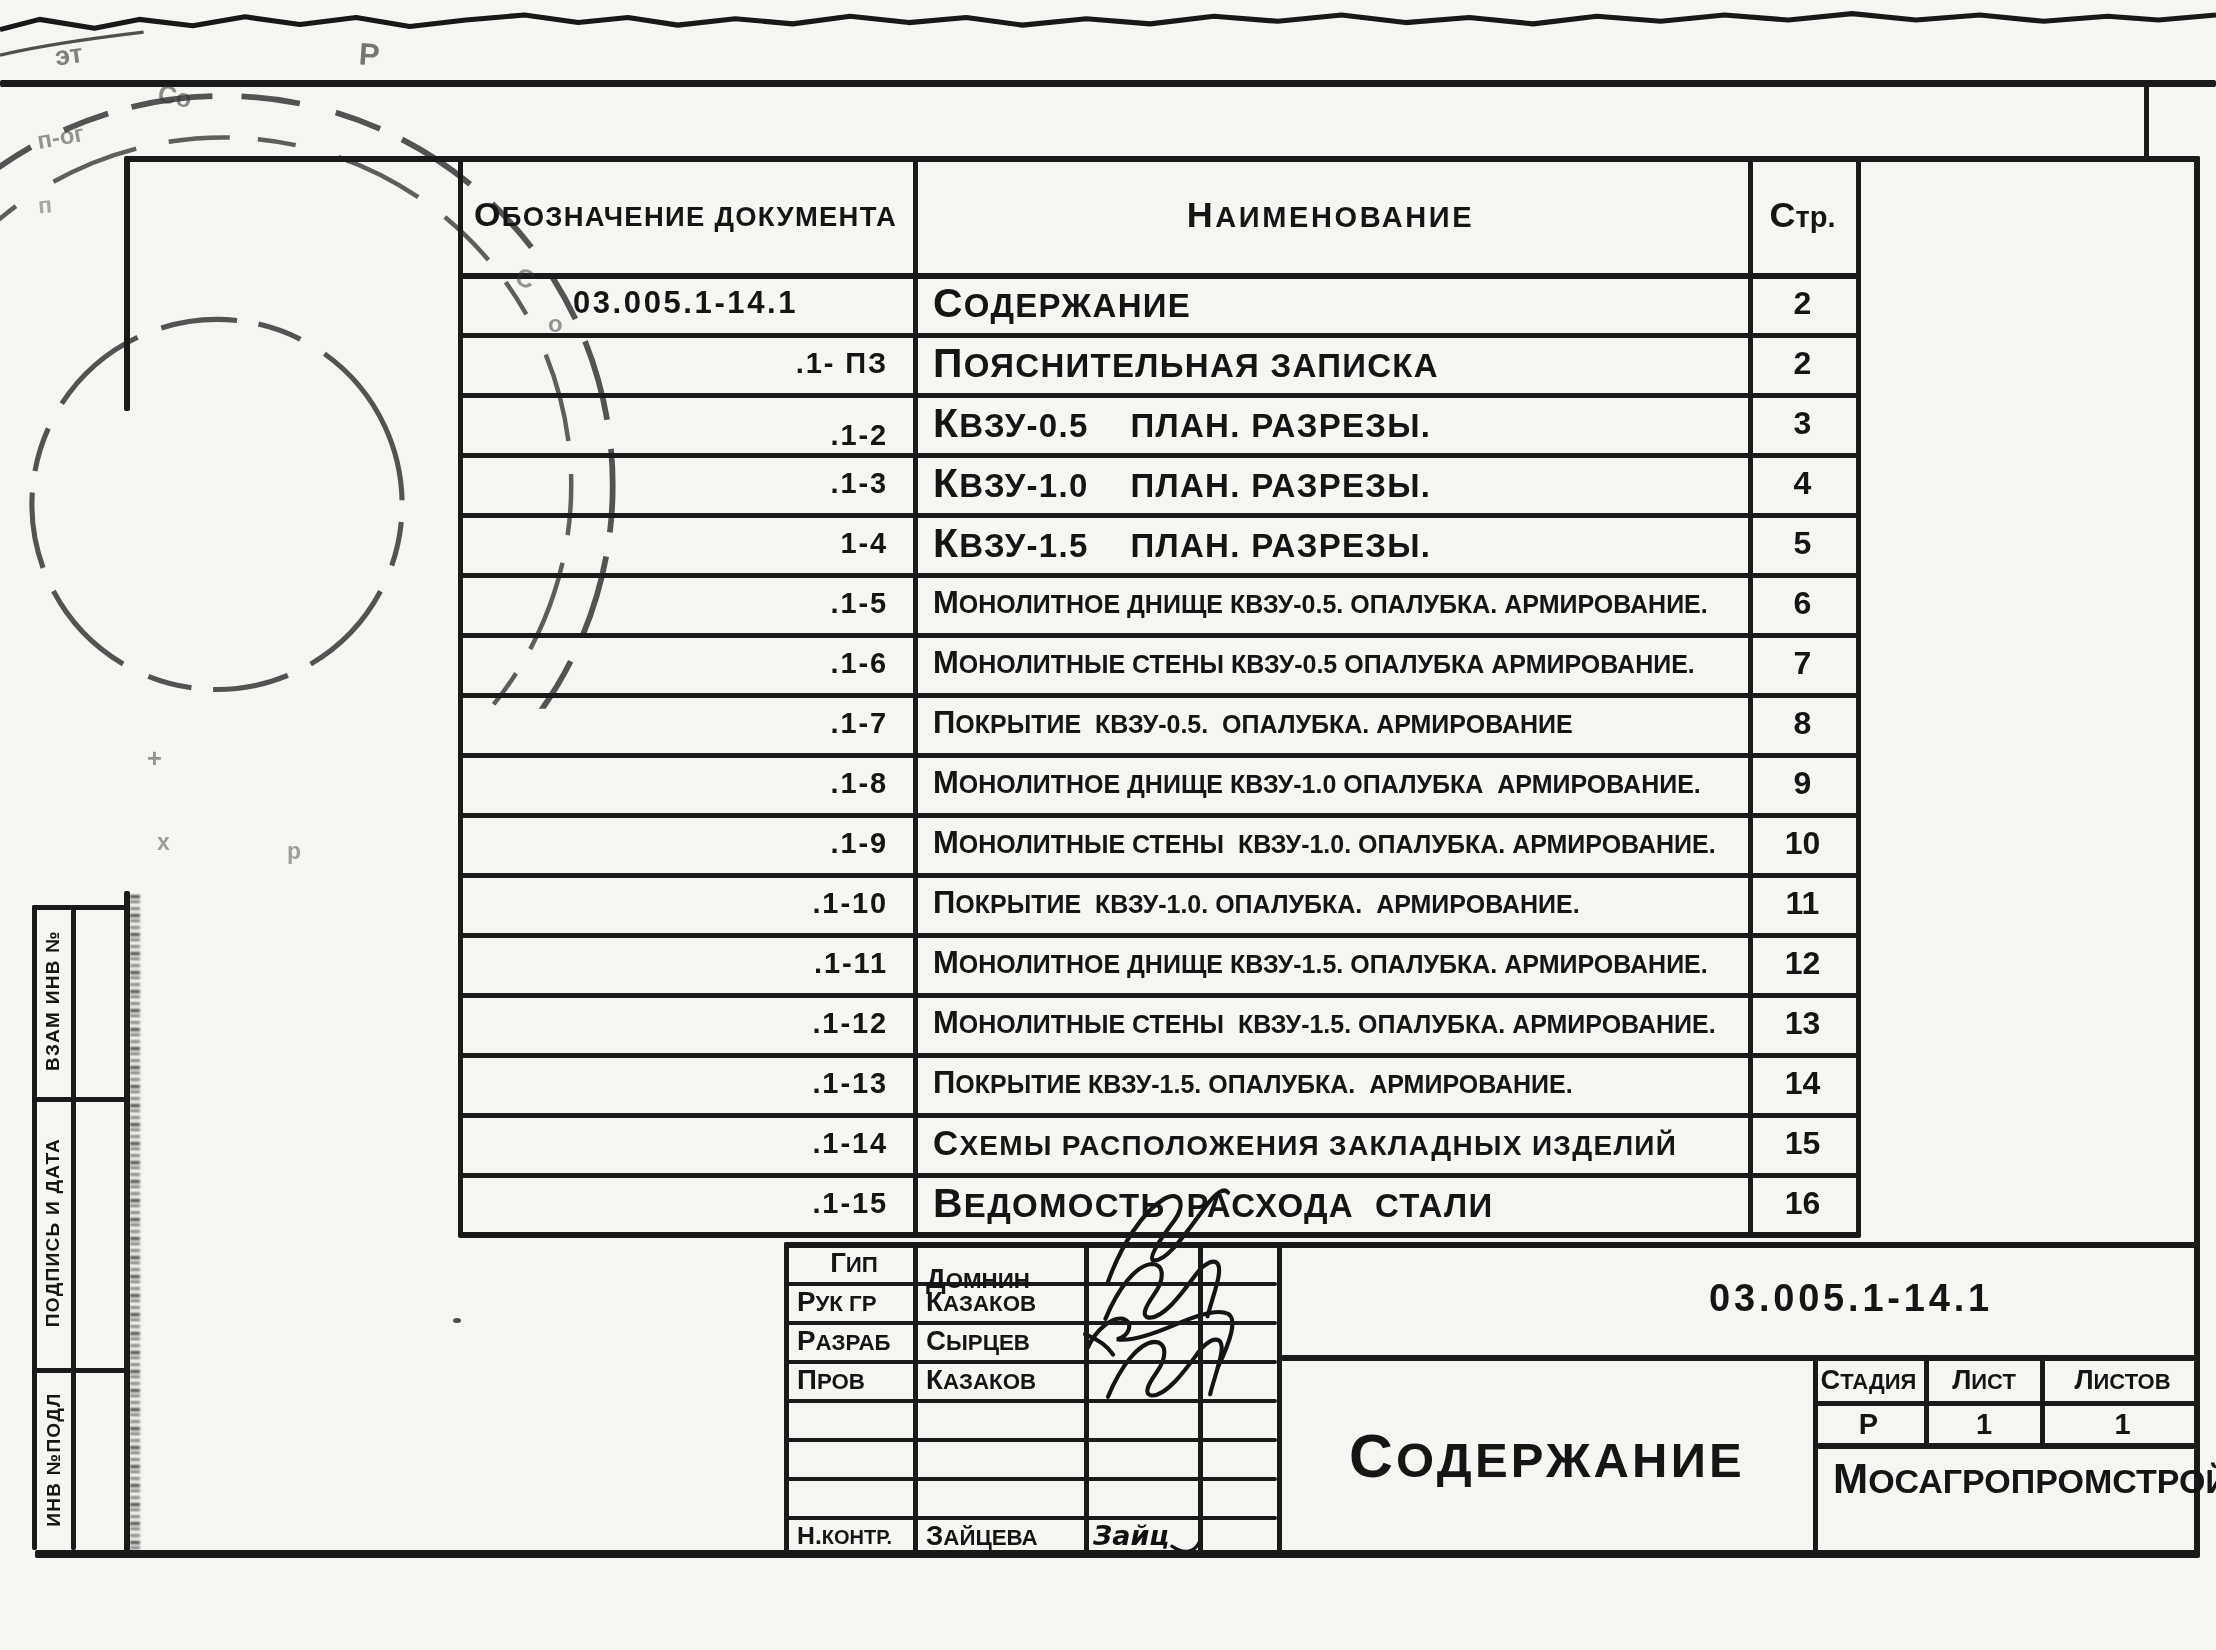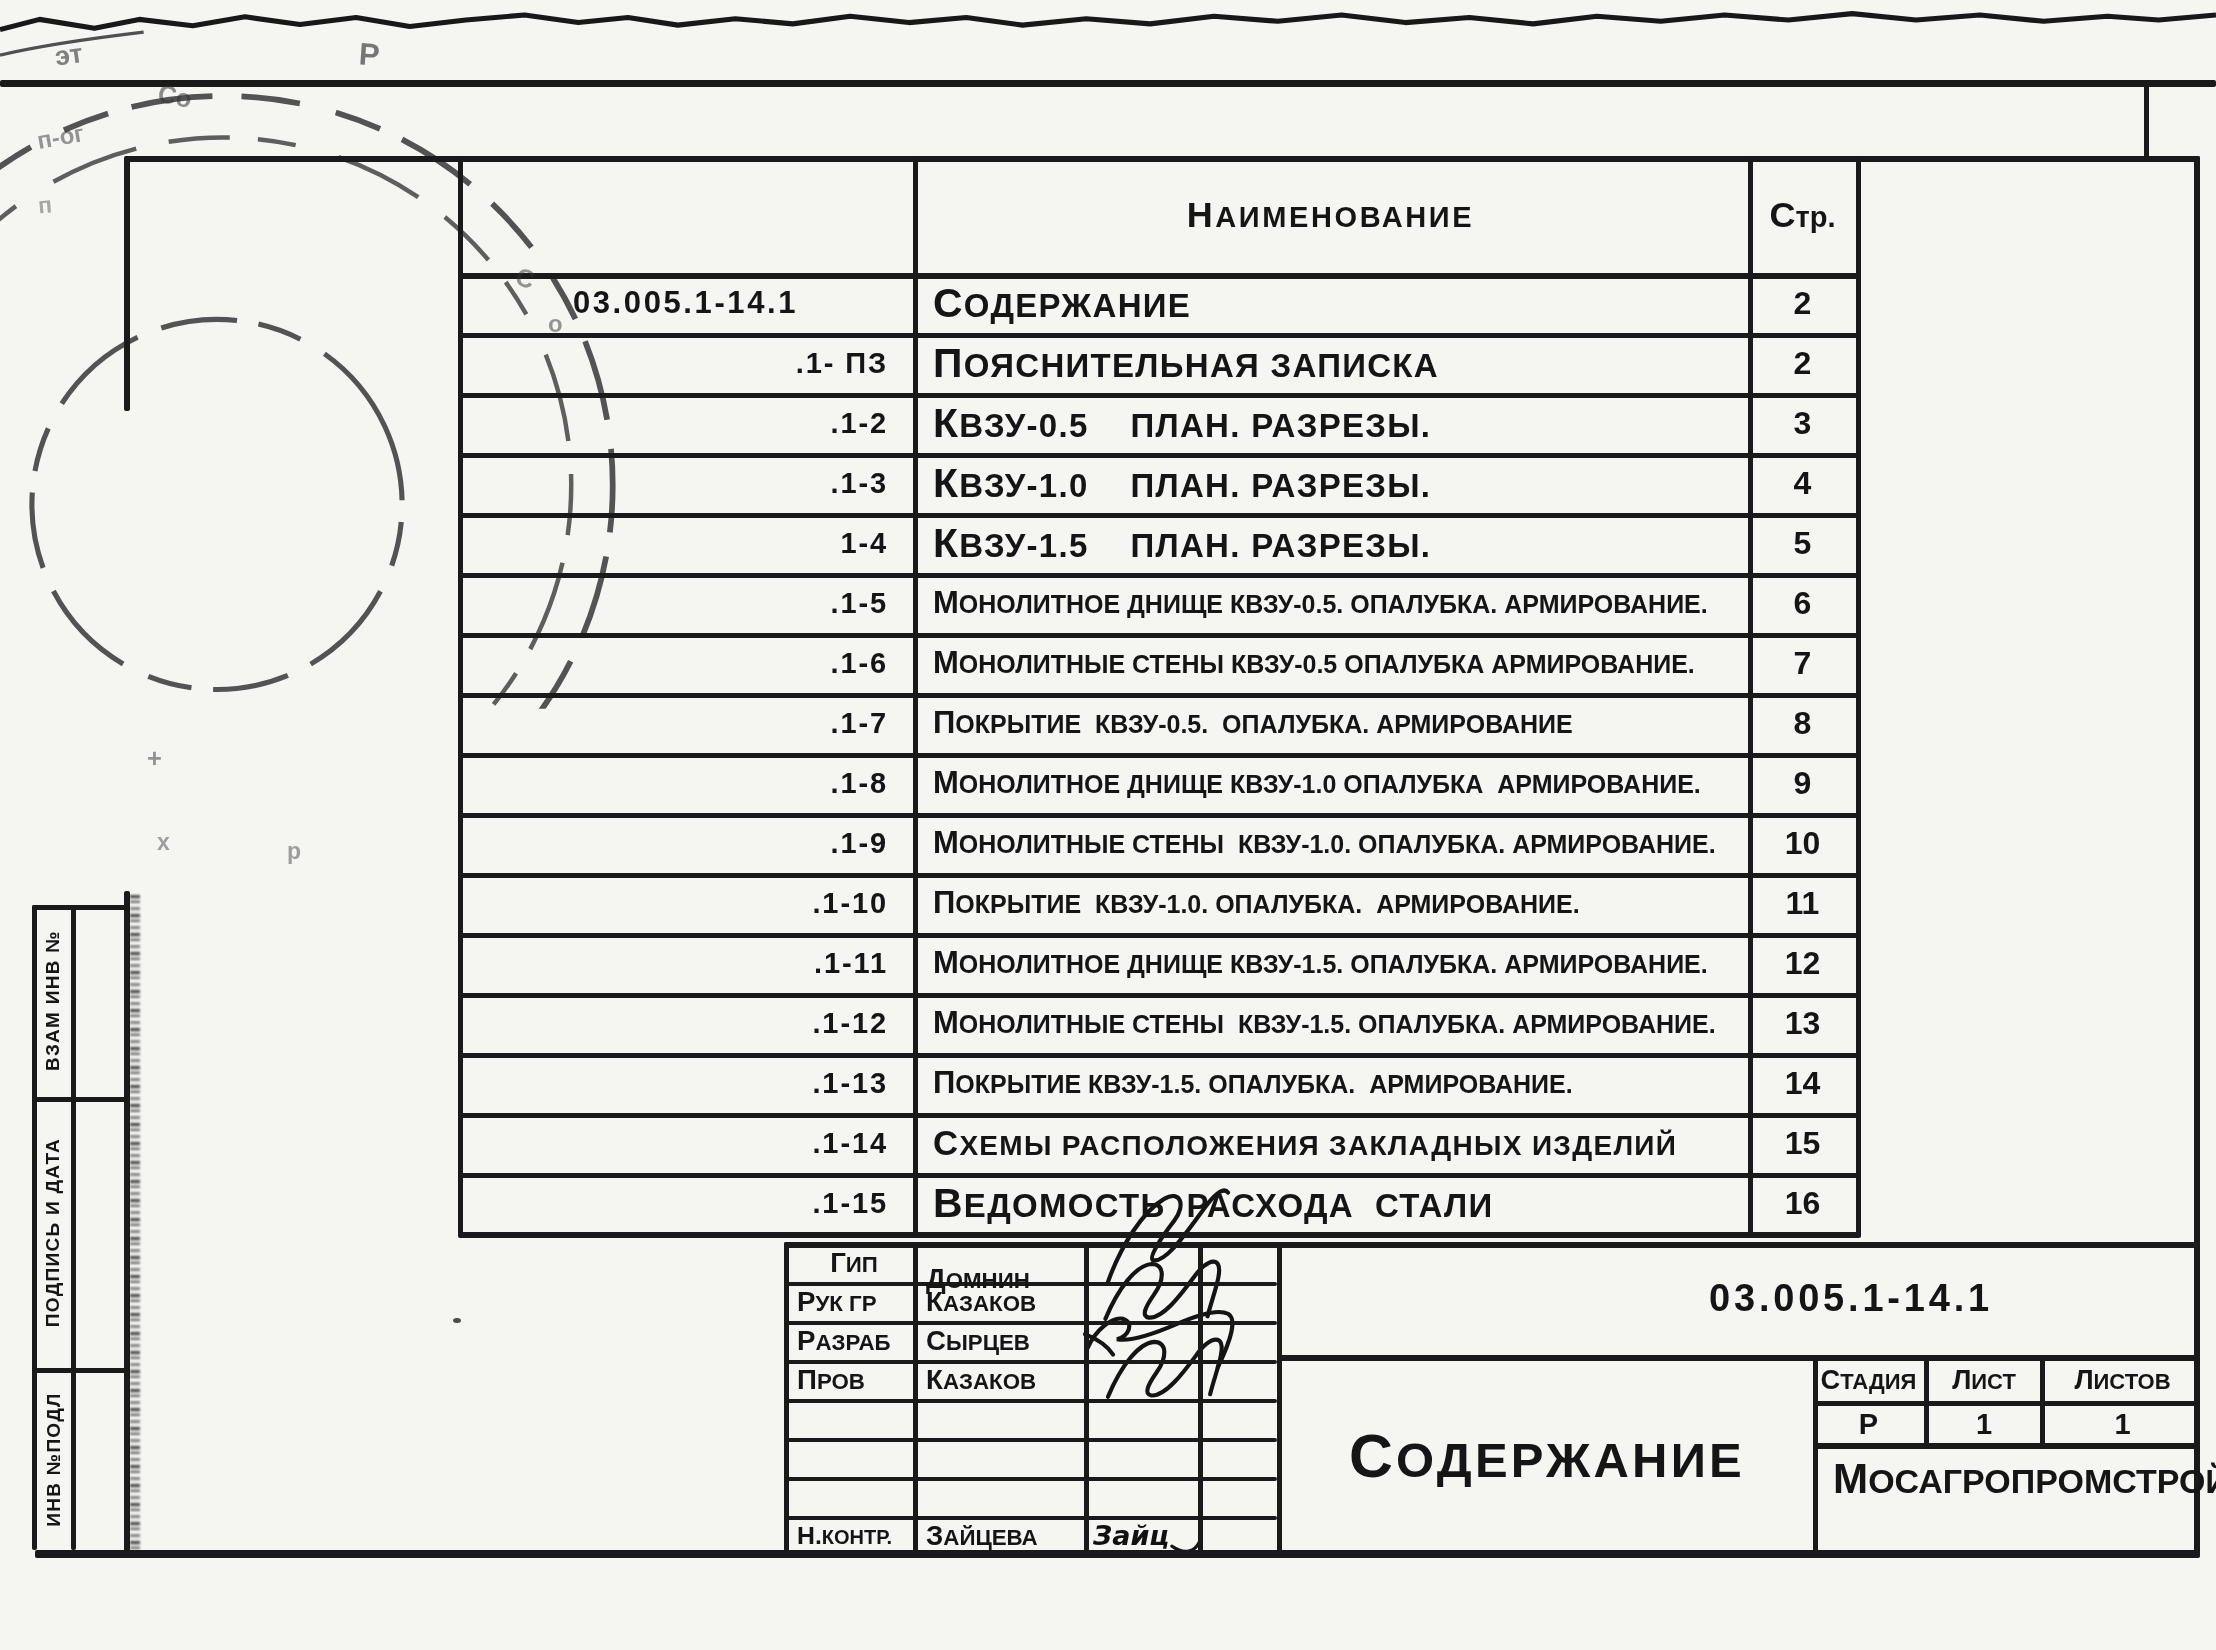--- a/index.html
+++ b/index.html
@@ -100,31 +100,32 @@
   <div class="hl" style="left:458px;top:753px;width:1403px;height:4.5px"></div>
   <div class="hl" style="left:458px;top:813px;width:1403px;height:4.5px"></div>
   <div class="hl" style="left:458px;top:873px;width:1403px;height:4.5px"></div>
   <div class="hl" style="left:458px;top:933px;width:1403px;height:4.5px"></div>
   <div class="hl" style="left:458px;top:993px;width:1403px;height:4.5px"></div>
   <div class="hl" style="left:458px;top:1053px;width:1403px;height:4.5px"></div>
   <div class="hl" style="left:458px;top:1113px;width:1403px;height:4.5px"></div>
   <div class="hl" style="left:458px;top:1173px;width:1403px;height:4.5px"></div>
   <div class="hl" style="left:458px;top:1232px;width:1403px;height:6.4px"></div>
 
+  <div class="txt cap fl ctr" style="left:458px;top:156px;width:455px;height:117px;line-height:117px;font-size:27.4px;letter-spacing:1.3px">Обозначение документа</div>
   <div class="txt cap fl ctr" style="left:913px;top:156px;width:835px;height:117px;line-height:117px;font-size:29px;letter-spacing:2.6px">Наименование</div>
   <div class="txt fl ctr" style="left:1748px;top:156px;width:109px;height:117px;line-height:117px;font-size:29px">Стр.</div>
 
   <div>
       <div class="txt ctr" style="left: 458px; top: 273px; width: 455px; height: 60px; line-height: 60px; font-size: 31px; letter-spacing: 2.6px;">03.005.1-14.1</div>
       <div class="txt cap fl" style="left: 933px; top: 273px; width: 811px; height: 60px; line-height: 60px; font-size: 33px; letter-spacing: 1.3px;">Содержание</div>
       <div class="txt ctr" style="left: 1748px; top: 273px; width: 109px; height: 60px; line-height: 60px; font-size: 32px;">2</div>
       <div class="txt rt" style="left: 472px; top: 333px; width: 416px; height: 44px; line-height: 60px; font-size: 29px; letter-spacing: 1.9px;">.1- ПЗ</div>
       <div class="txt cap fl" style="left: 933px; top: 333px; width: 811px; height: 60px; line-height: 60px; font-size: 33px; letter-spacing: 1.3px;">Пояснительная записка</div>
       <div class="txt ctr" style="left: 1748px; top: 333px; width: 109px; height: 60px; line-height: 60px; font-size: 32px;">2</div>
-      <div class="txt rt" style="left: 472px; top: 393px; width: 416px; height: 60px; line-height: 60px; font-size: 29px; letter-spacing: 1.9px;">.1-2</div>
+      <div class="txt rt" style="left: 472px; top: 405px; width: 416px; height: 60px; line-height: 60px; font-size: 29px; letter-spacing: 1.9px;">.1-2</div>
       <div class="txt cap fl" style="left: 933px; top: 393px; width: 811px; height: 60px; line-height: 60px; font-size: 33px; letter-spacing: 1.3px;">КВЗУ-0.5    План. Разрезы.</div>
       <div class="txt ctr" style="left: 1748px; top: 393px; width: 109px; height: 60px; line-height: 60px; font-size: 32px;">3</div>
       <div class="txt rt" style="left: 472px; top: 453px; width: 416px; height: 60px; line-height: 60px; font-size: 29px; letter-spacing: 1.9px;">.1-3</div>
       <div class="txt cap fl" style="left: 933px; top: 453px; width: 811px; height: 60px; line-height: 60px; font-size: 33px; letter-spacing: 1.3px;">КВЗУ-1.0    План. Разрезы.</div>
       <div class="txt ctr" style="left: 1748px; top: 453px; width: 109px; height: 60px; line-height: 60px; font-size: 32px;">4</div>
       <div class="txt rt" style="left: 472px; top: 513px; width: 416px; height: 60px; line-height: 60px; font-size: 29px; letter-spacing: 1.9px;">1-4</div>
       <div class="txt cap fl" style="left: 933px; top: 513px; width: 811px; height: 60px; line-height: 60px; font-size: 33px; letter-spacing: 1.3px;">КВЗУ-1.5    План. Разрезы.</div>
       <div class="txt ctr" style="left: 1748px; top: 513px; width: 109px; height: 60px; line-height: 60px; font-size: 32px;">5</div>
       <div class="txt rt" style="left: 472px; top: 573px; width: 416px; height: 60px; line-height: 60px; font-size: 29px; letter-spacing: 1.9px;">.1-5</div>
       <div class="txt cap fl" style="left: 933px; top: 573px; width: 811px; height: 60px; line-height: 60px; font-size: 25px; letter-spacing: 0px;">Монолитное днище КВЗУ-0.5. Опалубка. Армирование.</div>

